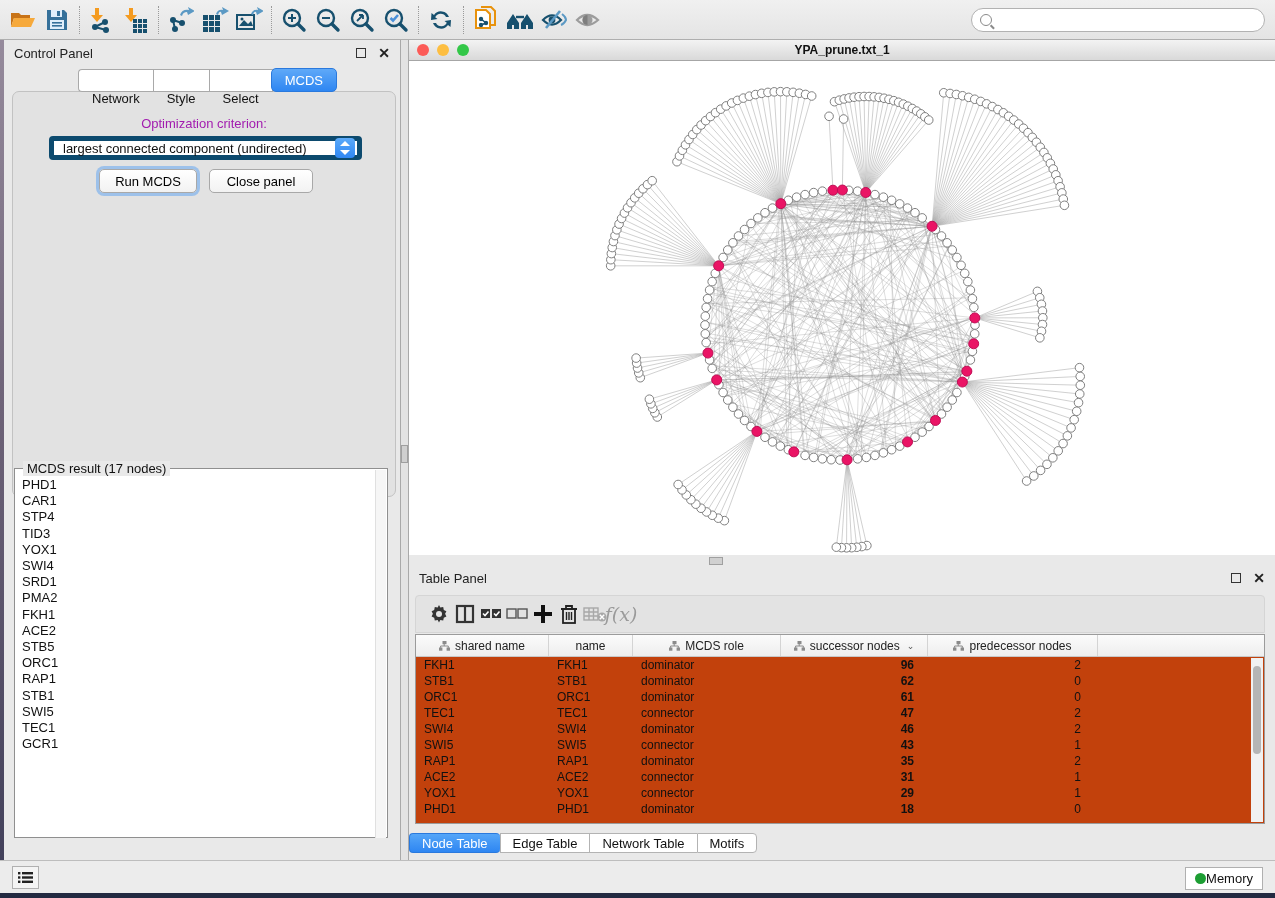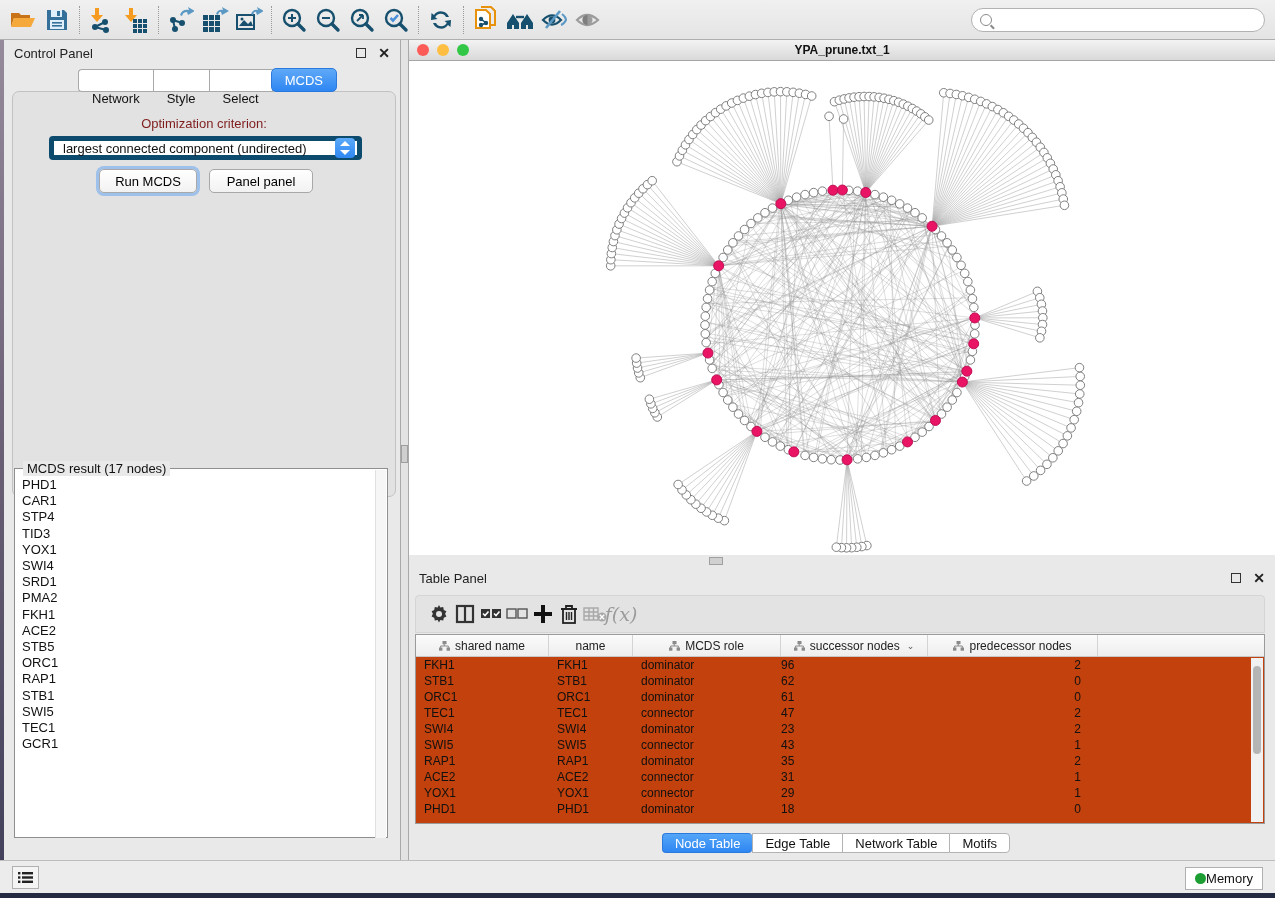--- a/index.html
+++ b/index.html
@@ -47,21 +47,21 @@
   .cp-tab:first-child { border-radius:4px 0 0 4px; }
   .cp-tab.last { border-right:1px solid #a9a9a9; }
   .cp-tab.active {
     background:linear-gradient(#5fa9f8,#2e86f2); color:#fff;
     border:1px solid #2a79dd; border-radius:5px; margin:-1px -2px 0 -2px; height:24px; padding-top:4px;
   }
   #cp-card {
     position:absolute; left:8px; top:51px; width:384px; height:406px;
     background:#e2e2e2; border:1px solid #c2c2c2; border-radius:7px;
   }
-  #opt-label { position:absolute; left:0; top:24px; width:100%; text-align:center; font-size:13px; color:#7f1d1d; }
+  #opt-label { position:absolute; left:0; top:24px; width:100%; text-align:center; font-size:13px; color:#a21caf; }
   #criterion-select {
     position:absolute; left:36px; top:44px; width:313px; height:24px;
     background:#fff; border:5px solid #0c4a6e; border-radius:4px;
     display:flex; align-items:center; cursor:pointer;
   }
   #criterion-select .val { flex:1; padding-left:9px; font-size:13px; white-space:nowrap; }
   .stepper {
     width:20px; height:20px; margin-right:2px; border-radius:4px;
     background:linear-gradient(#5caaf9,#2f87f3); position:relative;
   }
@@ -121,26 +121,26 @@
   #data-table { position:absolute; left:6px; top:69px; width:850px; height:190px; background:#c2410c; border:1px solid #9b9b9b; }
   .t-head { display:flex; height:22px; background:linear-gradient(#fbfbfb,#eeeeee); border-bottom:1px solid #c8c8c8; font-size:12px; color:#222; }
   .t-col { display:flex; align-items:center; justify-content:center; gap:5px; border-right:1px solid #d4d4d4; overflow:hidden; }
   .c0{width:133px;} .c1{width:84px;} .c2{width:148px;} .c3{width:147px;} .c4{width:170px;} .c5{flex:1; border-right:none;}
   .tree-ic { width:11px; height:10px; }
   .sort-chev { font-size:9px; color:#555; margin-left:2px; }
   #t-body { position:absolute; left:0; top:22px; width:835px; height:166px; overflow:hidden; font-size:12px; }
   .t-row { display:flex; height:16px; align-items:center; }
   .t-cell { overflow:hidden; white-space:nowrap; }
   .t-cell.c0,.t-cell.c1,.t-cell.c2 { padding-left:8px; }
-  .t-cell.c3 { padding-right:14px; }
+  .t-cell.c3 { text-align:right; padding-right:14px;font-weight:bold; }
   .t-cell.c4 { text-align:right; padding-right:17px; }
   #t-scroll { position:absolute; right:1px; top:23px; width:12px; height:164px; background:#f1f1f1; }
   #t-thumb { position:absolute; left:2px; top:8px; width:8px; height:88px; background:#b5b5b5; border-radius:4px; }
 
-  #tp-tabs { position:absolute; left:0; right:12px; top:268px; display:flex; justify-content:center; }
+  #tp-tabs { position:absolute; left:0; right:12px; top:268px; display:flex; }
   .tp-tab {
     background:#fff; border:1px solid #b3b3b3; border-right:none; padding:2px 12px 0 12px;
     height:20px; font-size:13px; cursor:pointer;
   }
   .tp-tab:first-child { border-radius:4px 0 0 4px; }
   .tp-tab.last { border-right:1px solid #b3b3b3; border-radius:0 4px 4px 0; }
   .tp-tab.active { background:linear-gradient(#55a6f8,#2e86f2); color:#fff; border-color:#2a79dd; border-radius:4px; }
 
   
   #status-bar { left:0; top:860px; width:1275px; height:33px; background:#ececec; border-top:1px solid #bdbdbd; }
@@ -318,21 +318,21 @@
       <div class="cp-tab last">Select</div>
       <div class="cp-tab active">MCDS</div>
     </div>
     <div id="cp-card">
       <div id="opt-label">Optimization criterion:</div>
       <div id="criterion-select">
         <span class="val">largest connected component (undirected)</span>
         <span class="stepper"></span>
       </div>
       <button class="cp-btn" id="run-btn">Run MCDS</button>
-      <button class="cp-btn" id="closepanel-btn">Panel panel</button>
+      <button class="cp-btn" id="closepanel-btn">Close panel</button>
     </div>
     <div id="result-box">
       <div id="result-legend">MCDS result (17 nodes)</div>
       <div id="result-list">
           <div>PHD1</div>
           <div>CAR1</div>
           <div>STP4</div>
           <div>TID3</div>
           <div>YOX1</div>
           <div>SWI4</div>
@@ -1198,21 +1198,21 @@
               <div class="t-cell c0">TEC1</div>
               <div class="t-cell c1">TEC1</div>
               <div class="t-cell c2">connector</div>
               <div class="t-cell c3">47</div>
               <div class="t-cell c4">2</div>
             </div>
             <div class="t-row">
               <div class="t-cell c0">SWI4</div>
               <div class="t-cell c1">SWI4</div>
               <div class="t-cell c2">dominator</div>
-              <div class="t-cell c3">23</div>
+              <div class="t-cell c3">46</div>
               <div class="t-cell c4">2</div>
             </div>
             <div class="t-row">
               <div class="t-cell c0">SWI5</div>
               <div class="t-cell c1">SWI5</div>
               <div class="t-cell c2">connector</div>
               <div class="t-cell c3">43</div>
               <div class="t-cell c4">1</div>
             </div>
             <div class="t-row">

